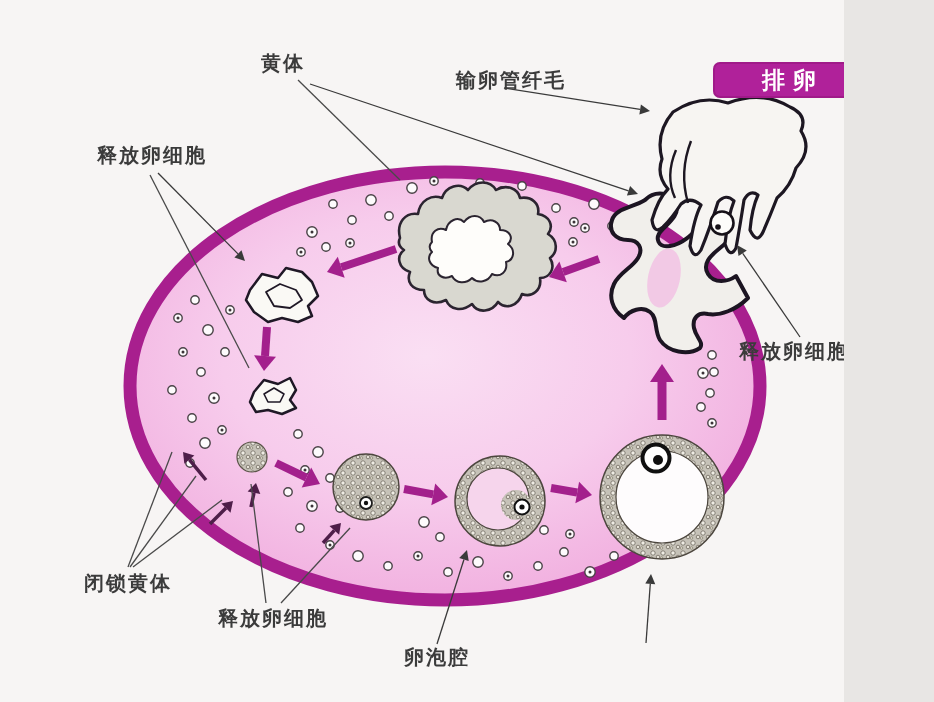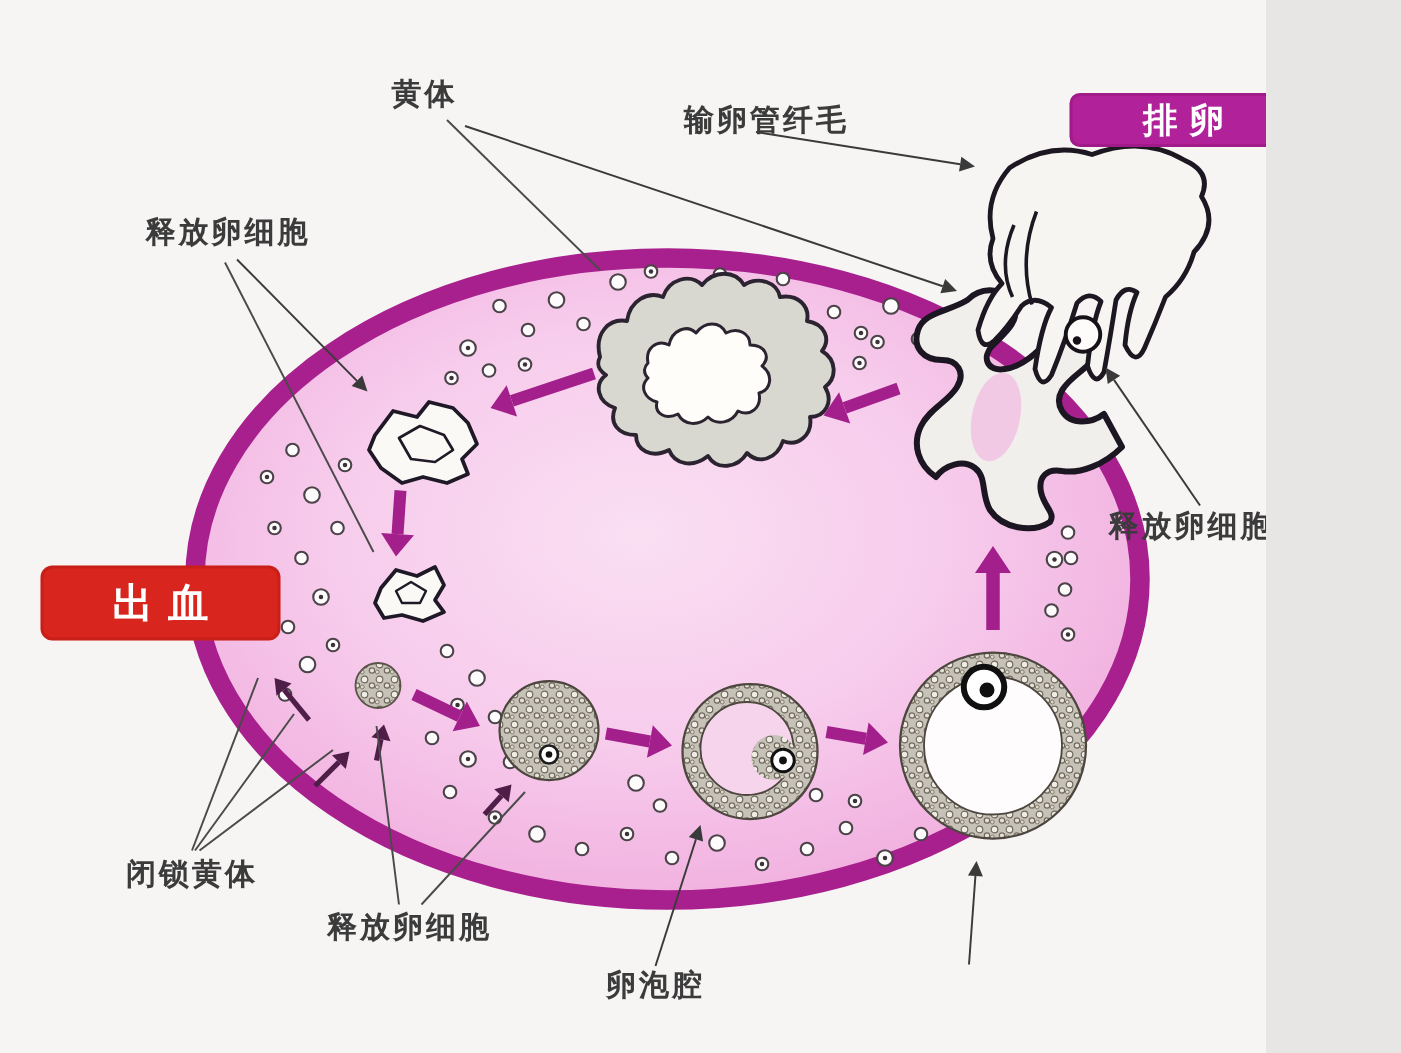--- a/index.html
+++ b/index.html
@@ -267,14 +267,13 @@
 
   <div class="lbl" style="left:283px;top:63px">黄体</div>
   <div class="lbl" style="left:511px;top:80px">输卵管纤毛</div>
   <div class="lbl" style="left:152px;top:155px">释放卵细胞</div>
   <div class="lbl" style="left:794px;top:351px">释放卵细胞</div>
   <div class="lbl" style="left:128px;top:583px">闭锁黄体</div>
   <div class="lbl" style="left:273px;top:618px">释放卵细胞</div>
   <div class="lbl" style="left:437px;top:657px">卵泡腔</div>
 
   <div class="badge" id="badge-ovulation" style="background: rgb(176, 33, 154);">排卵</div>
-  <div class="badge" id="badge-bleeding" style="background: rgb(216, 37, 29);">出血</div>
 </div>
 
 </body></html>

